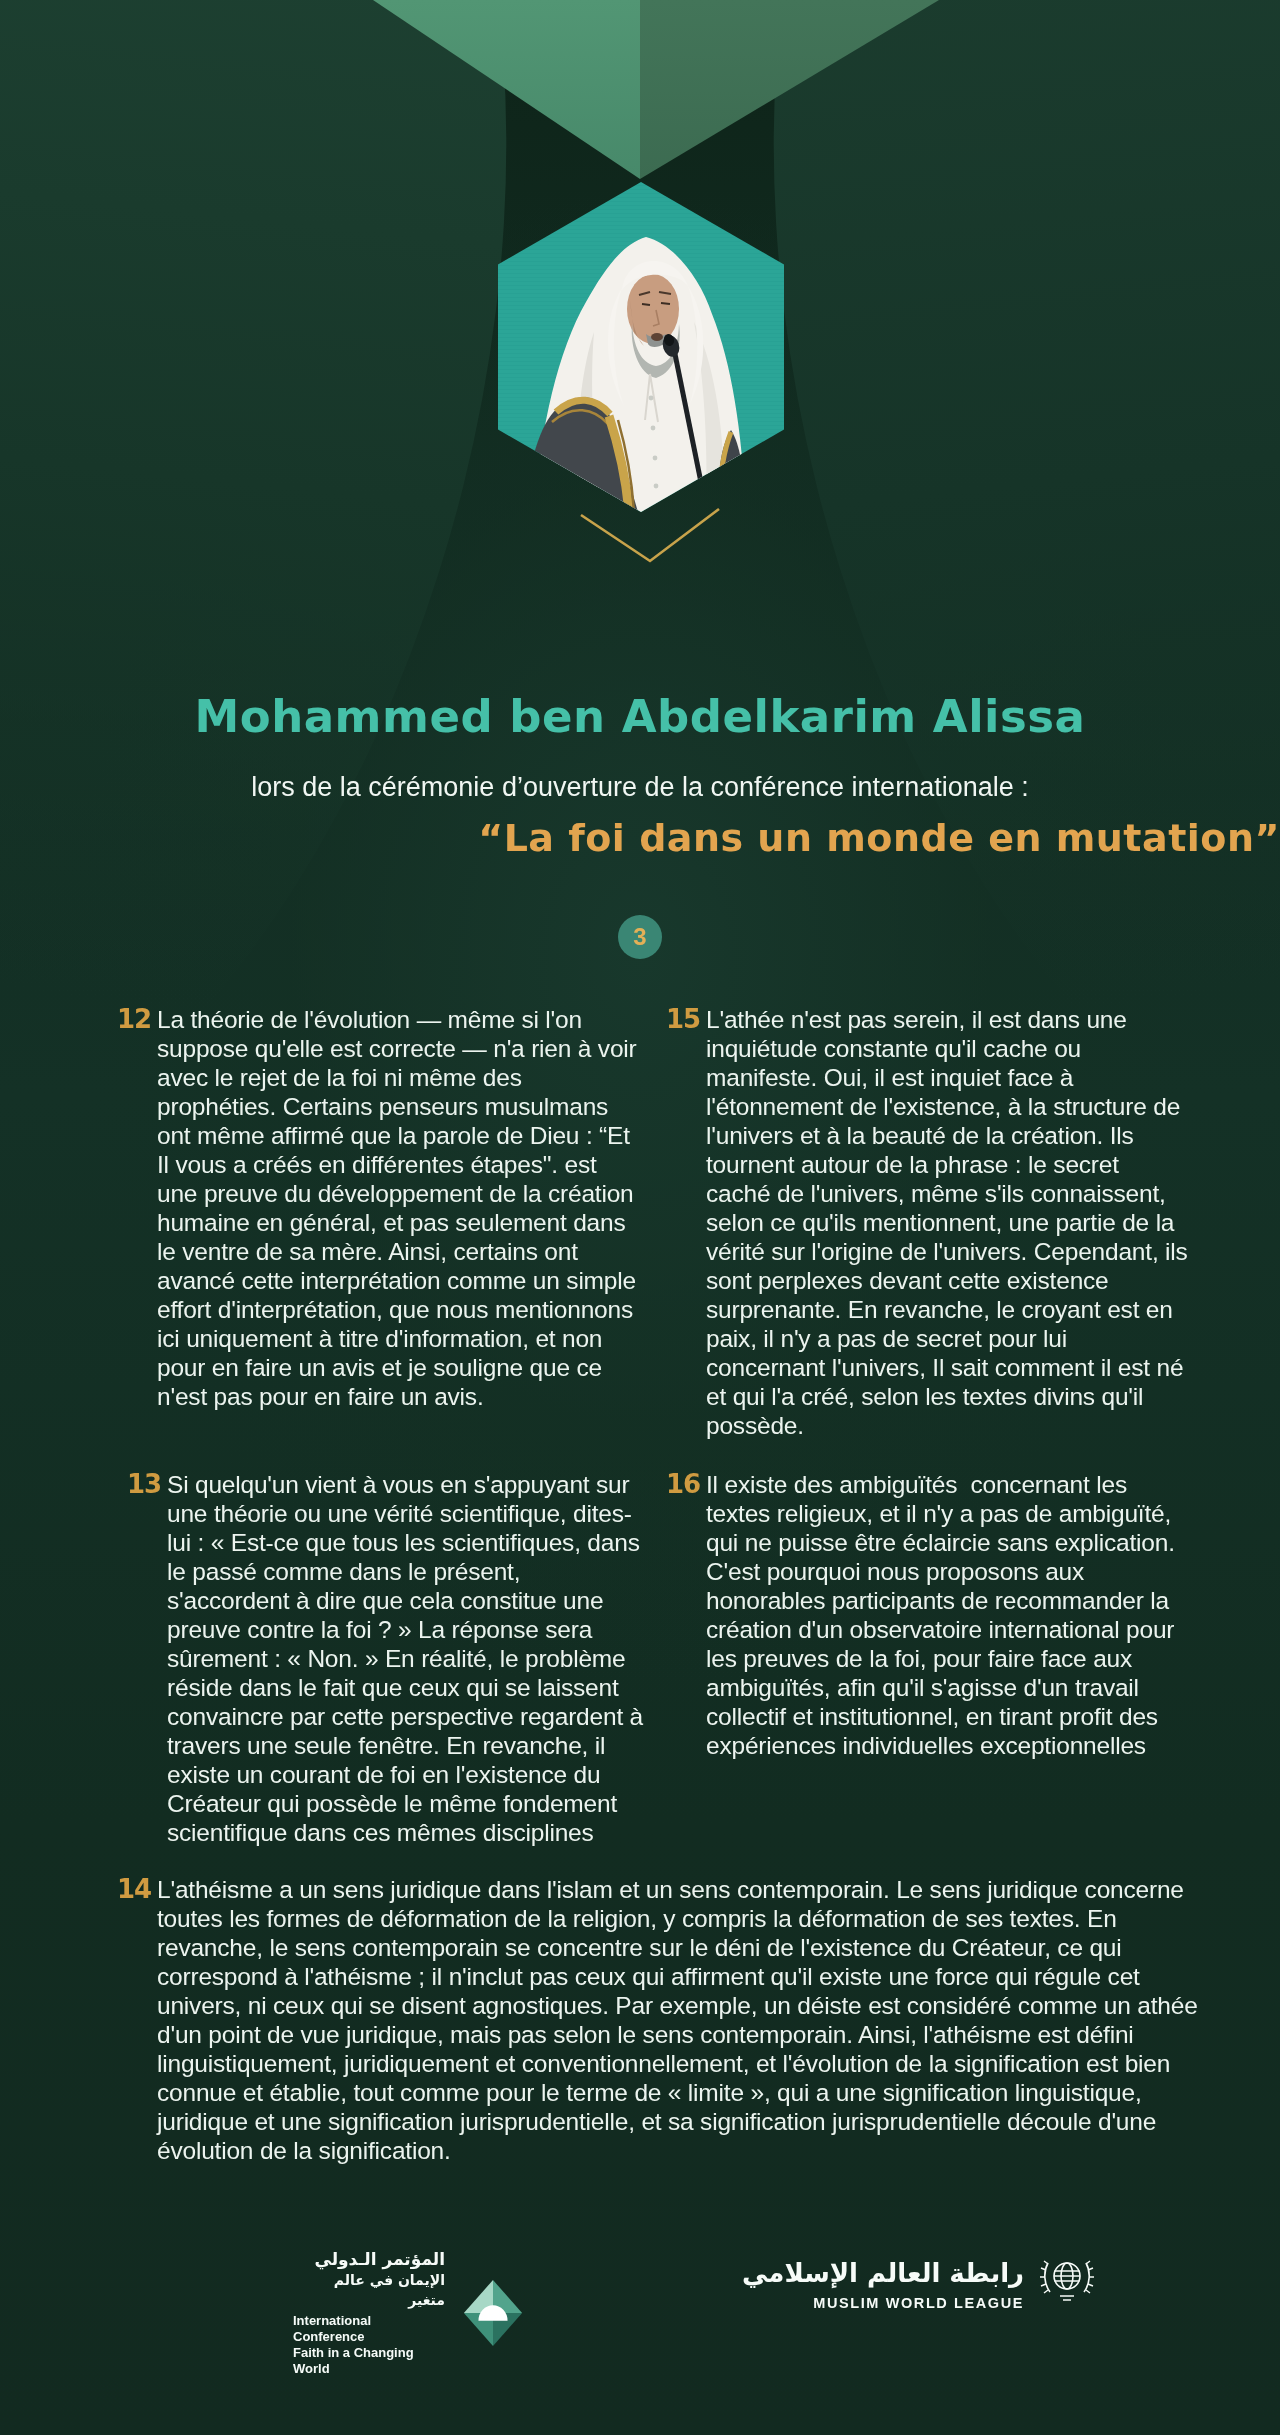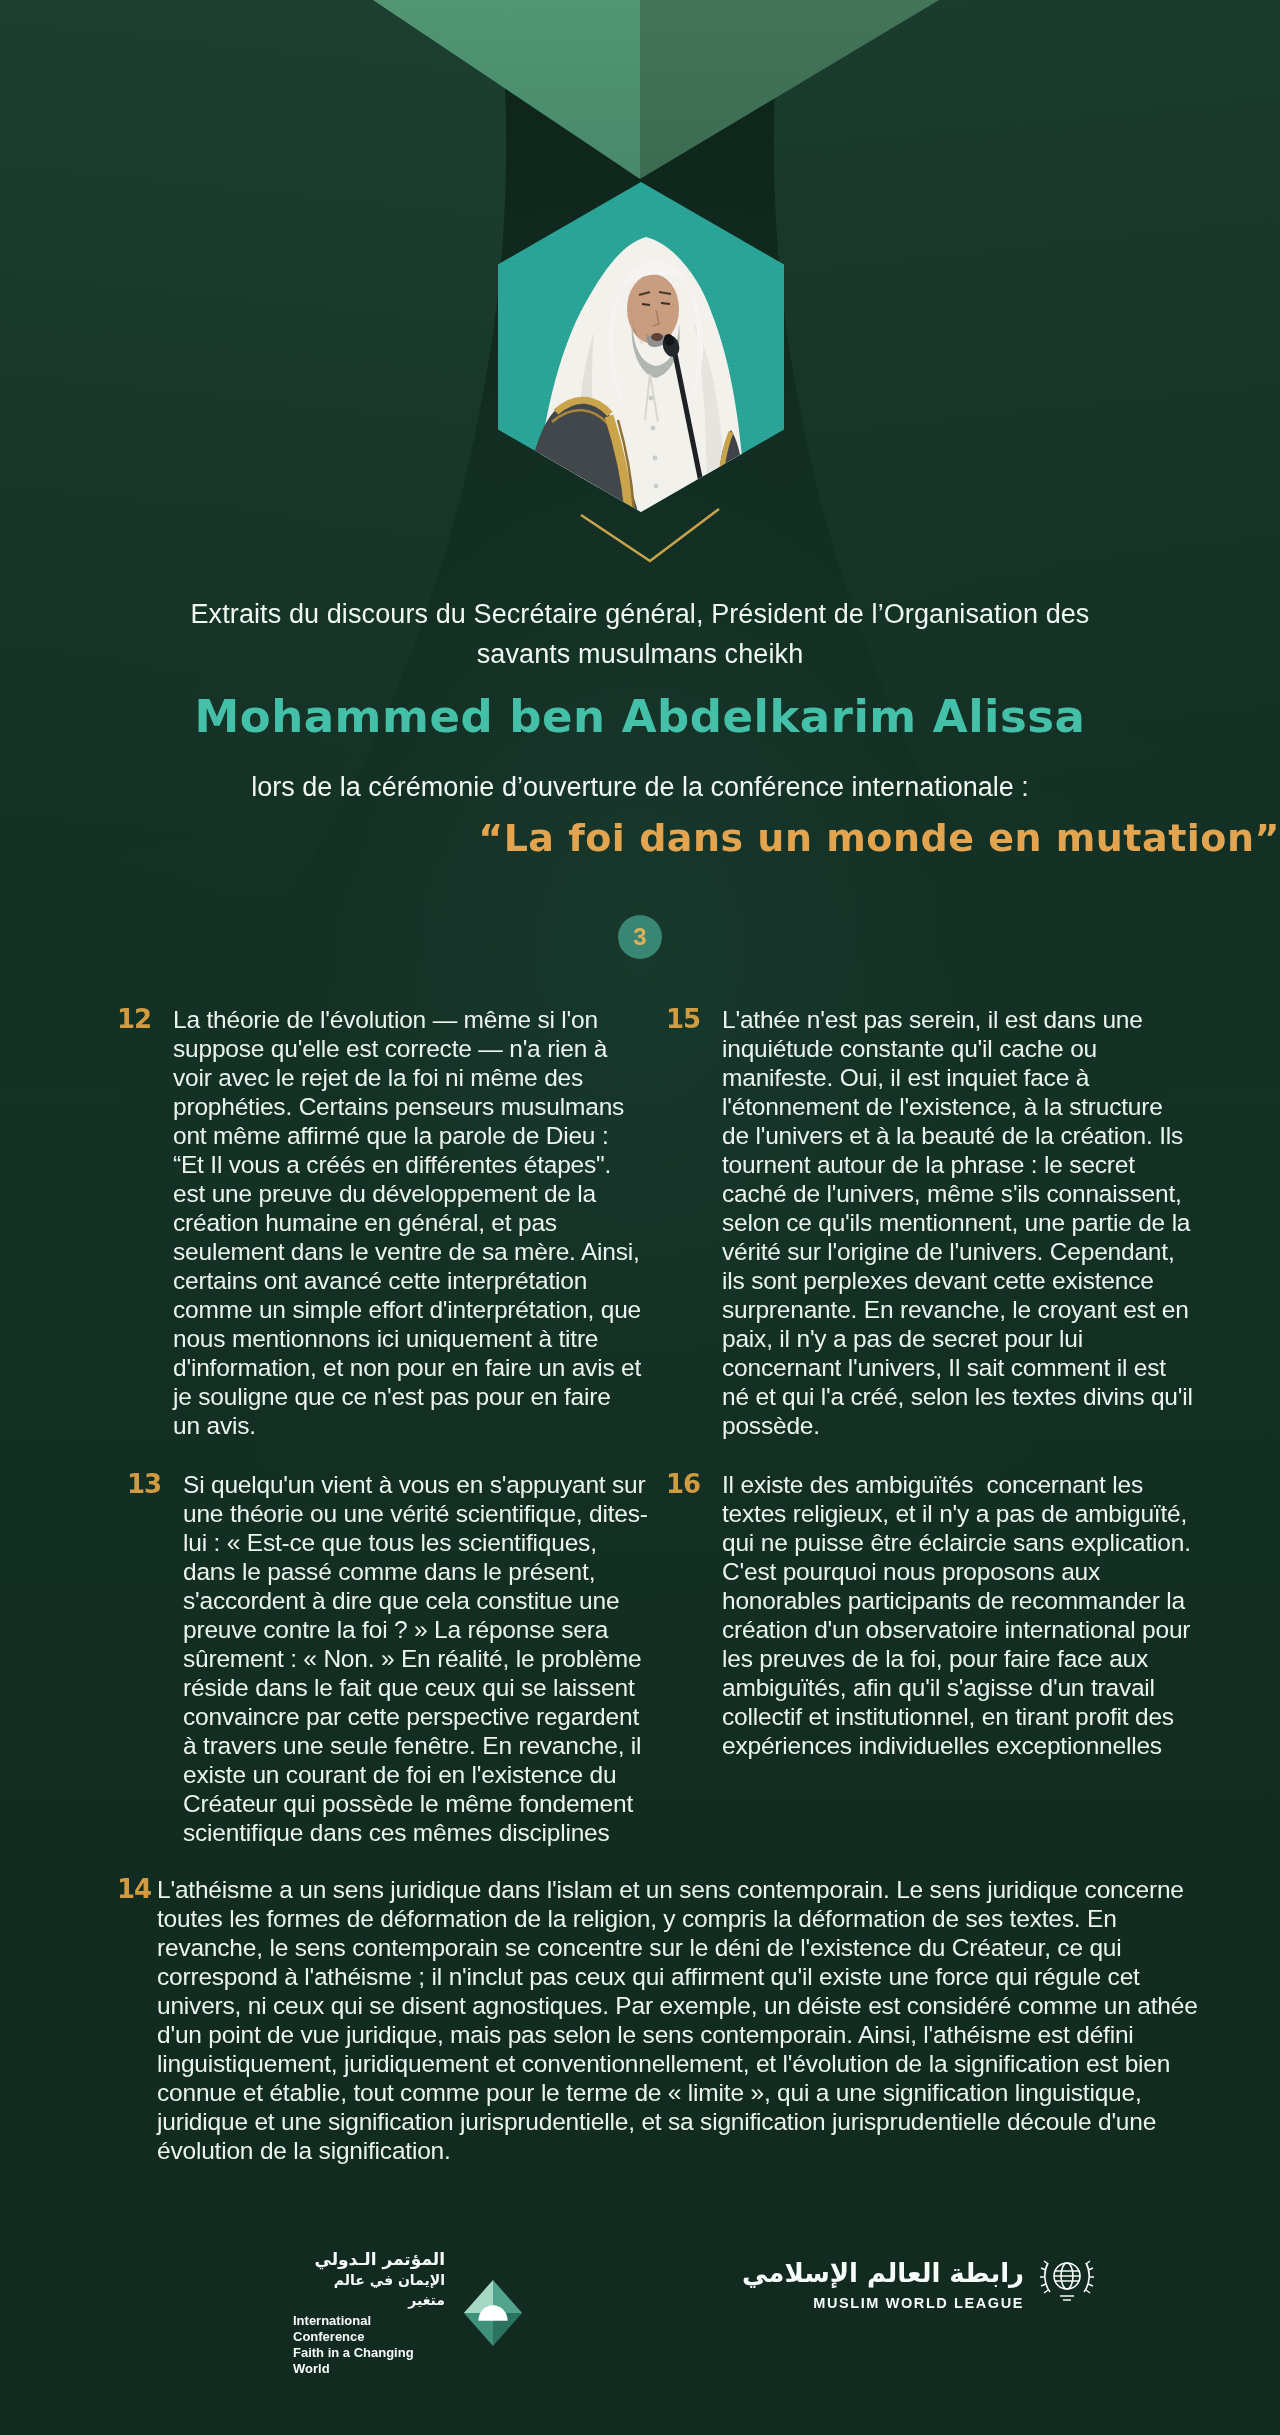--- a/index.html
+++ b/index.html
@@ -63,21 +63,21 @@
   }
   .q-text{
     color:#ecf4ef;font-size:24.5px;line-height:29px;letter-spacing:-0.2px;
     white-space:pre-wrap;
   }
   .q12{left:117px;top:1005px;width:527px;}
   .q15{left:666px;top:1005px;width:527px;}
   .q13{left:127px;top:1470px;width:527px;}
   .q16{left:666px;top:1470px;width:527px;}
   .q14{left:117px;top:1875px;width:1088px;}
-  .q12 .q-text,.q15 .q-text,.q13 .q-text,.q16 .q-text{width:482px;margin-left:16px;}
+  .q12 .q-text,.q15 .q-text,.q13 .q-text,.q16 .q-text{width:482px;}
   .q14 .q-text{width:1043px;}
   
   .footer-conf{
     position:absolute;left:293px;top:2248px;display:flex;align-items:center;gap:15px;
   }
   .conf-text{width:152px;text-align:right;color:#f6fbf8;}
   .conf-ar1{font-family:"DejaVu Sans",sans-serif;font-size:17px;font-weight:bold;line-height:22px;}
   .conf-ar2{font-family:"DejaVu Sans",sans-serif;font-size:14px;font-weight:bold;line-height:20px;}
   .conf-en{font-size:13px;line-height:16px;font-weight:bold;margin-top:3px;text-align:left;}
   .footer-mwl{
@@ -150,21 +150,20 @@
         <ellipse cx="173" cy="164" rx="8" ry="11" fill="#23282c" transform="rotate(-18 173 164)"></ellipse>
         <ellipse cx="171" cy="158" rx="5" ry="6" fill="#111517" transform="rotate(-18 171 158)"></ellipse>
       </g>
     </svg>
   </div>
 
   <svg class="chevron" viewBox="0 0 150 64">
     <polyline points="6,12 75,58 144,6" fill="none" stroke="#c8a34b" stroke-width="2.6"></polyline>
   </svg>
 
-  <div class="intro">Extraits du discours du Secrétaire général, Président de l’Organisation des savants musulmans cheikh</div>
   <div class="speaker">Mohammed ben Abdelkarim Alissa</div>
   <div class="occasion">lors de la cérémonie d’ouverture de la conférence internationale :</div>
   <div class="conf-title">“La foi dans un monde en mutation”</div>
   <div class="badge">3</div>
 
   <div class="quote q12">
     <div class="q-num">12</div>
     <div class="q-text">La théorie de l'évolution — même si l'on suppose qu'elle est correcte — n'a rien à voir avec le rejet de la foi ni même des prophéties. Certains penseurs musulmans ont même affirmé que la parole de Dieu : “Et Il vous a créés en différentes étapes". est une preuve du développement de la création humaine en général, et pas seulement dans le ventre de sa mère. Ainsi, certains ont avancé cette interprétation comme un simple effort d'interprétation, que nous mentionnons ici uniquement à titre d'information, et non pour en faire un avis et je souligne que ce n'est pas pour en faire un avis.</div>
   </div>
   <div class="quote q15">

